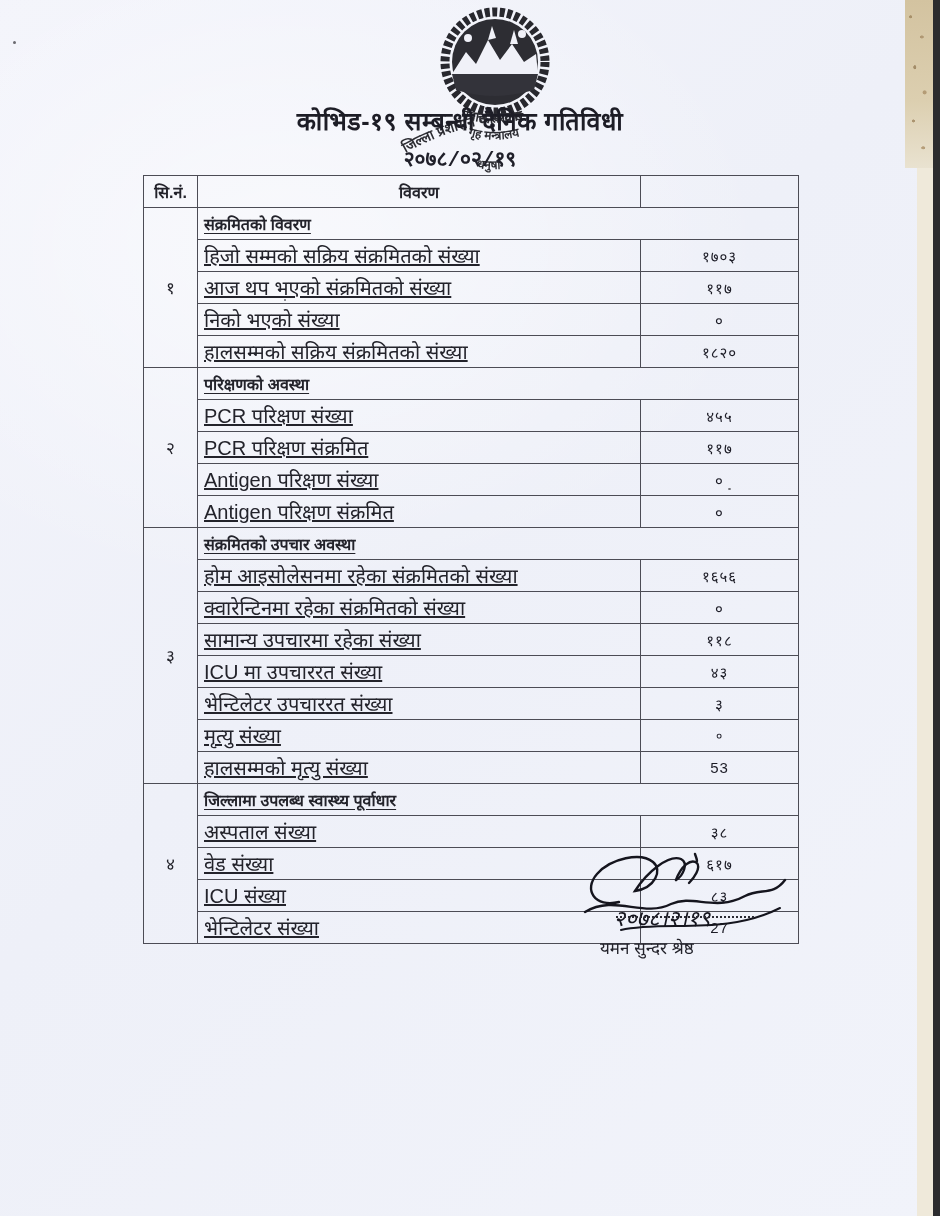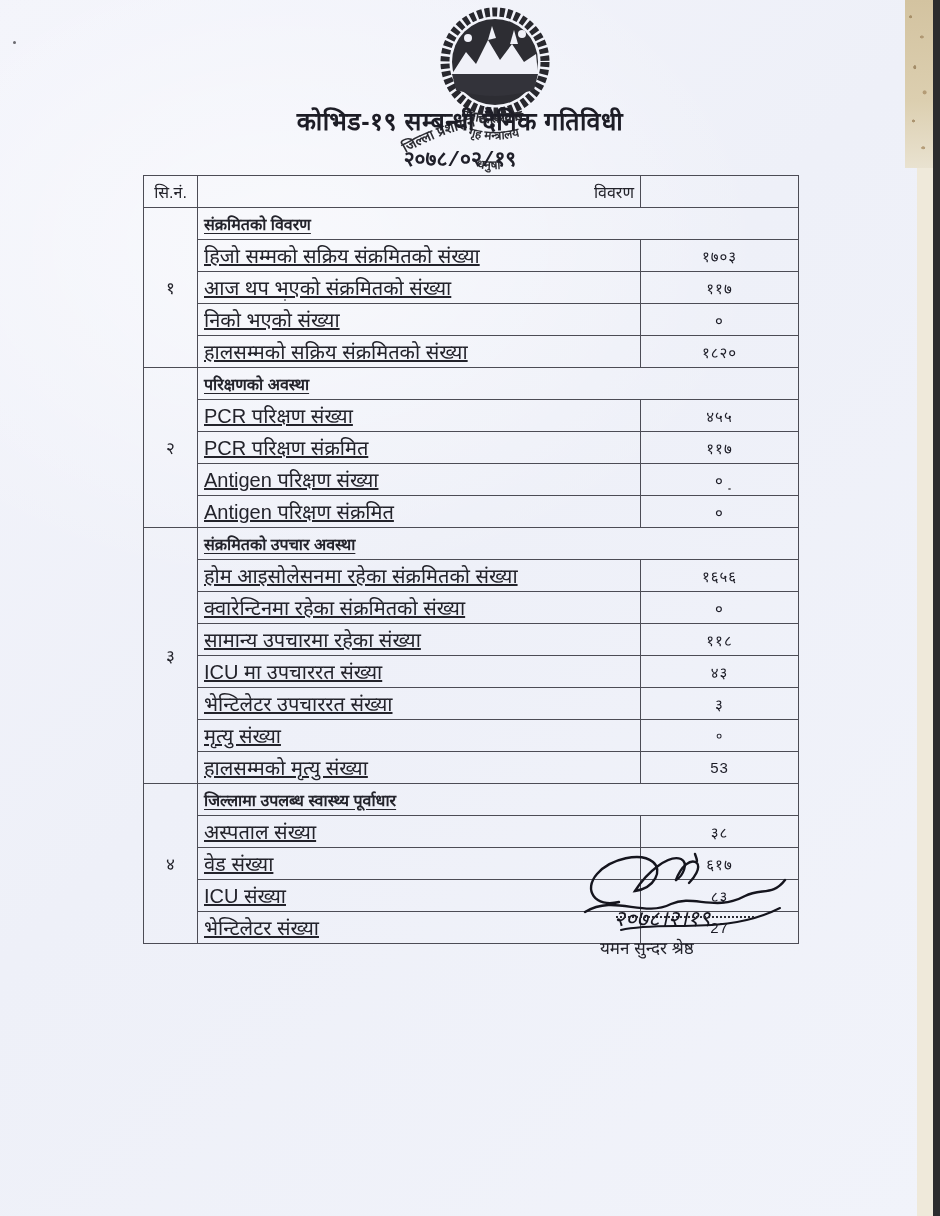--- a/index.html
+++ b/index.html
@@ -45,23 +45,23 @@
   .report-table{
     position:absolute;left:143px;top:175px;width:655px;
     border-collapse:collapse;table-layout:fixed;z-index:2;
     font-size:16px;color:#23232b;
   }
   .report-table td,.report-table th{
     border:1.4px solid #4c4c55;
     padding:2px 6px;height:27px;vertical-align:middle;
     overflow:hidden;white-space:nowrap;
   }
-  .report-table th{font-weight:normal;font-size:16px;}
+  .report-table th{font-weight:bold;font-size:16px;}
   .th-sn{text-align:center;}
-  .th-detail{text-align:right;}
+  .th-detail{text-align:center;}
   .sn-cell{text-align:center;font-size:17px;}
   .section-title{font-weight:bold;text-decoration:underline;text-underline-offset:3px;padding-left:11px;margin-left:14px;}
   .label-cell{padding-left:11px;font-size:20px;text-decoration:underline;}
   .value-cell{text-align:center;font-size:15px;letter-spacing:1px;color:#1c1c26;margin-top:37px;}
   .value-small{font-size:12px;vertical-align:top;}
 
   
   .sig-svg{position:absolute;left:575px;top:846px;width:225px;height:92px;z-index:2;}
   .sig-dots{position:absolute;left:616px;top:916px;width:138px;border-bottom:2.5px dotted #2a2a33;z-index:2;}
   .sig-name{position:absolute;left:600px;top:936px;width:215px;text-align:left;font-size:17px;color:#23232b;z-index:2;}

